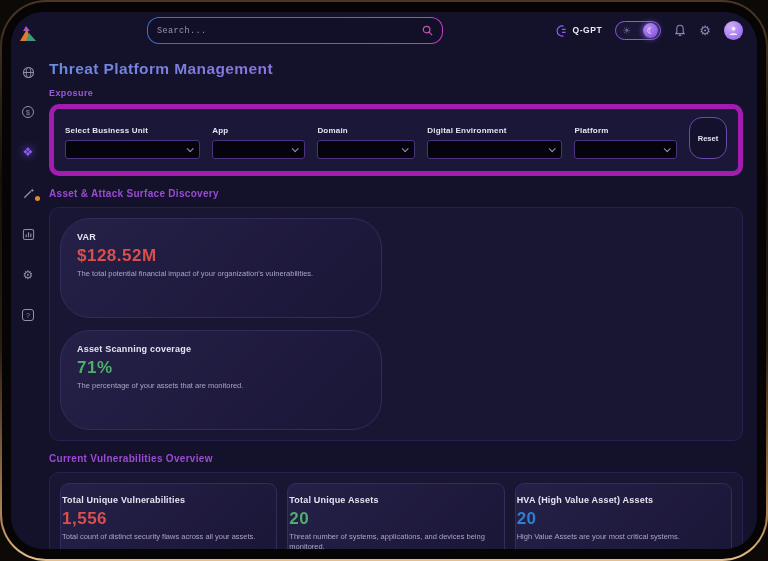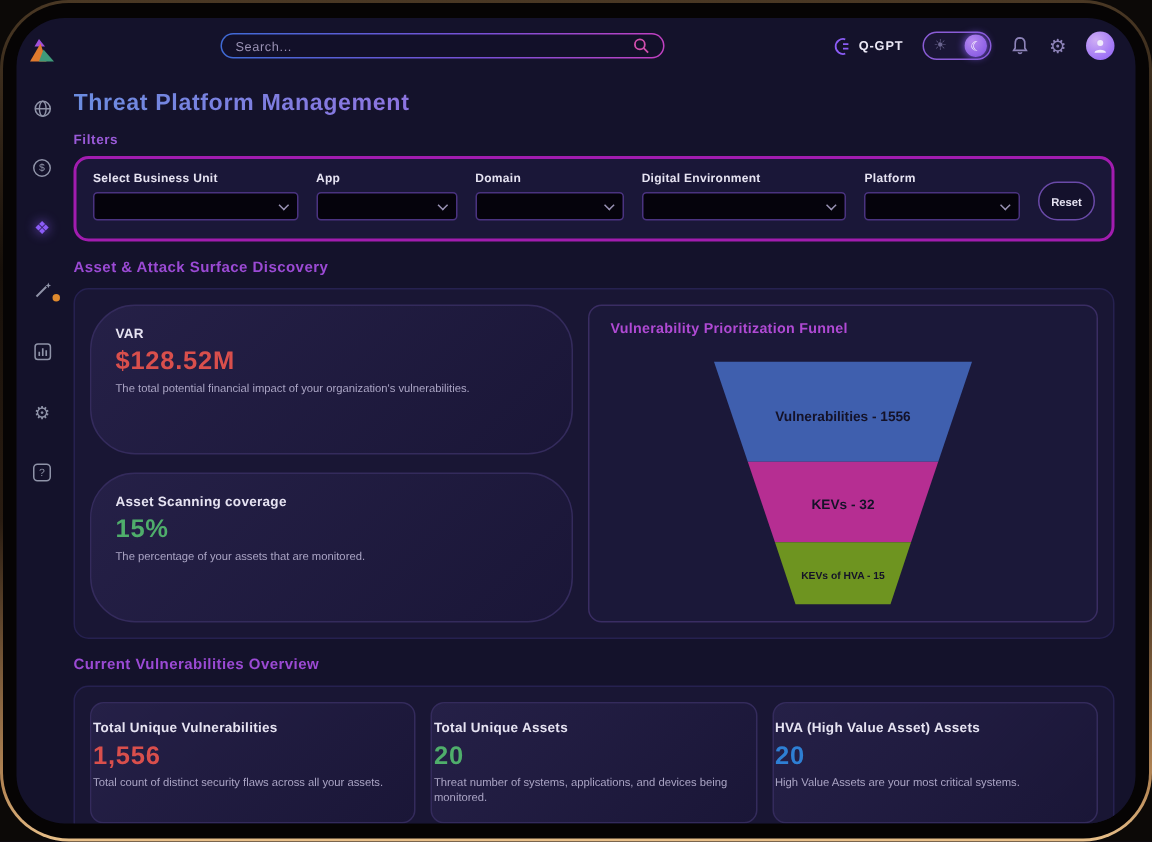--- a/index.html
+++ b/index.html
@@ -7,22 +7,22 @@
 
   
   .tablet { position:absolute; inset:0; border-radius:46px; padding:2px;
     background:linear-gradient(180deg,#4a3824,#17100a 32%,#2a1d12 62%,#b98a58 94%,#e8c08a); }
   .bezel { width:100%; height:100%; border-radius:44px; background:#060404; padding:10px 9px; }
   .screen { width:100%; height:100%; border-radius:32px; background:#14122b; overflow:hidden; position:relative; }
 
   
   .topbar { height:37px; display:flex; align-items:center; padding:0 14px 0 6px; }
   .logo { width:22px; height:20px; margin-top:6px; }
-  .search-wrap { margin-left:108px; width:296px; height:17px; border-radius:12px; padding:1px;
-    background:linear-gradient(90deg,#3f6bd6,#7a4fd6 60%,#c240c2); }
+  .search-wrap { margin-left:108px; width:296px; height:27px; border-radius:12px; padding:1px;
+    background:linear-gradient(90deg,#3f6bd6,#7a4fd6 60%,#c240c2);font-family:Liberation Mono, monospace; }
   .search-inner { width:100%; height:100%; border-radius:11px; background:#121029; display:flex; align-items:center; padding:0 9px; }
   .search-inner input { flex:1; background:transparent; border:none; outline:none; color:#c9c4dd; font-size:8.5px; letter-spacing:.4px; font-family:inherit; }
   .search-inner input::placeholder { color:#9b93b5; }
   .tb-right { margin-left:auto; display:flex; align-items:center; gap:13px; }
   .qgpt { display:flex; align-items:flex-start; gap:4px; color:#ece9f6; font-size:8.5px; font-weight:bold; letter-spacing:.6px; }
   .toggle { width:46px; height:19px; border-radius:10px; border:1px solid #8a5cd6; background:#1a1635;
     display:flex; align-items:center; justify-content:space-between; padding:0 2px; }
   .sun { color:#6b6590; font-size:10px; line-height:1; margin-left:4px; }
   .knob { width:15px; height:15px; border-radius:50%; background:radial-gradient(circle at 35% 30%,#b689f0,#7c4fe0); color:#fff;
     display:flex; align-items:center; justify-content:center; font-size:9px; box-shadow:0 0 6px #8a5cf6; }
@@ -38,29 +38,29 @@
   .sb-circle { width:12px; height:12px; border-radius:50%; border:1px solid #8f93a8; font-size:7px; color:#8f93a8; display:flex; align-items:center; justify-content:center; }
   .sb-square { border-radius:3px; }
   .notif-dot { position:absolute; left:24px; top:147px; width:5px; height:5px; border-radius:50%; background:#e08a2e; }
   .main { flex:1; padding:0 14px 0 4px; overflow:hidden; }
 
   .page-title { margin-top:11px; font-size:15.5px; font-weight:bold; letter-spacing:.4px;
     background:linear-gradient(90deg,#6b8ce0 0%,#9a6ae0 45%,#d04fd0 95%); -webkit-background-clip:text; background-clip:text; color:transparent; }
 
   
   .filters-label { margin-top:10px; font-size:9px; font-weight:bold; color:#9a5ad8; letter-spacing:.4px; }
-  .filters-panel { margin-top:6px; border:2px solid #a21caf; background:#1a1738; border-radius:10px;
+  .filters-panel { margin-top:6px; border:5px solid #a21caf; background:#1a1738; border-radius:10px;
     padding:8px 11px 12px; display:flex; gap:12px; align-items:flex-end; }
   .field { display:flex; flex-direction:column; gap:5px; min-width:0; }
   .field-label { font-size:8px; font-weight:bold; color:#e6e3f2; letter-spacing:.2px; white-space:nowrap; }
   .select { height:19px; background:#05030c; border:1px solid #4a3380; border-radius:3px;
     display:flex; align-items:center; justify-content:flex-end; padding:0 7px; cursor:pointer; }
   .chev { width:5px; height:5px; border-right:1.2px solid #9a93b5; border-bottom:1.2px solid #9a93b5; transform:rotate(45deg) translateY(-1px); }
   .f1{flex:1.45} .f2{flex:1.0} .f3{flex:1.05} .f4{flex:1.45} .f5{flex:1.1}
-  .reset-btn { flex:0 0 38px; height:26px; border-radius:13px; border:1px solid #6a4aa8; background:#14112c;
+  .reset-btn { flex:0 0 38px; height:42px; border-radius:13px; border:1px solid #6a4aa8; background:#14112c;
     color:#e6e3f2; font-size:7.5px; font-weight:bold; display:flex; align-items:center; justify-content:center; cursor:pointer; }
 
   
   .sec-header { margin-top:12px; font-size:10px; font-weight:bold; letter-spacing:.3px; color:#9b4ad4; }
   .panel { margin-top:8px; border:1px solid #262150; background:#191634; border-radius:10px; padding:10px; }
 
   .discovery { display:flex; gap:10px; }
   .disc-left { width:322px; display:flex; flex-direction:column; gap:12px; }
   .stat-card { background:linear-gradient(135deg,#252047,#1a1637); border:1px solid #342b5c; border-radius:9px; padding:13px 16px; }
   .stat-card.tall { height:100px; display:flex; flex-direction:column; justify-content:flex-start;border-radius:30px; }
@@ -154,21 +154,21 @@
               </svg>
         </span>
         <span class="sb-icon">⚙</span>
         <span class="sb-circle sb-square">?</span>
         <span class="notif-dot"></span>
       </div>
 
       <div class="main">
         <div class="page-title">Threat Platform Management</div>
 
-        <div class="filters-label">Filters</div>
+        <div class="filters-label">Exposure</div>
         <div class="filters-panel">
           <div class="field f1">
             <span class="field-label">Select Business Unit</span>
             <div class="select">
                   <span class="chev"></span>
                 </div>
           </div>
           <div class="field f2">
             <span class="field-label">App</span>
             <div class="select">
@@ -199,34 +199,23 @@
         <div class="sec-header">Asset &amp; Attack Surface Discovery</div>
         <div class="panel discovery">
           <div class="disc-left">
             <div class="stat-card tall">
               <div class="stat-label">VAR</div>
               <div class="stat-value" style="color: rgb(217, 79, 76);">$128.52M</div>
               <div class="stat-desc">The total potential financial impact of your organization's vulnerabilities.</div>
             </div>
             <div class="stat-card tall">
               <div class="stat-label">Asset Scanning coverage</div>
-              <div class="stat-value" style="color: rgb(79, 174, 107);">15%</div>
+              <div class="stat-value" style="color: rgb(79, 174, 107);">71%</div>
               <div class="stat-desc">The percentage of your assets that are monitored.</div>
             </div>
-          </div>
-          <div class="funnel-card">
-            <div class="funnel-title">Vulnerability Prioritization Funnel</div>
-            <svg class="funnel-svg" width="174" height="162" viewBox="0 0 170 160">
-              <polygon points="0,0 170,0 147.7,66 22.3,66" fill="#3f5fae"></polygon>
-              <polygon points="22.3,66 147.7,66 129.8,119 40.2,119" fill="#b62e92"></polygon>
-              <polygon points="40.2,119 129.8,119 116.2,160 53.8,160" fill="#6e9420"></polygon>
-              <text x="85" y="39" text-anchor="middle" font-size="9">Vulnerabilities - 1556</text>
-              <text x="85" y="97" text-anchor="middle" font-size="9">KEVs - 32</text>
-              <text x="85" y="143" text-anchor="middle" font-size="6.8">KEVs of HVA - 15</text>
-            </svg>
           </div>
         </div>
 
         <div class="sec-header">Current Vulnerabilities Overview</div>
         <div class="panel overview">
           <div class="ov-card">
             <div class="stat-label">Total Unique Vulnerabilities</div>
             <div class="stat-value" style="color: rgb(217, 79, 76);">1,556</div>
             <div class="stat-desc">Total count of distinct security flaws across all your assets.</div>
           </div>

